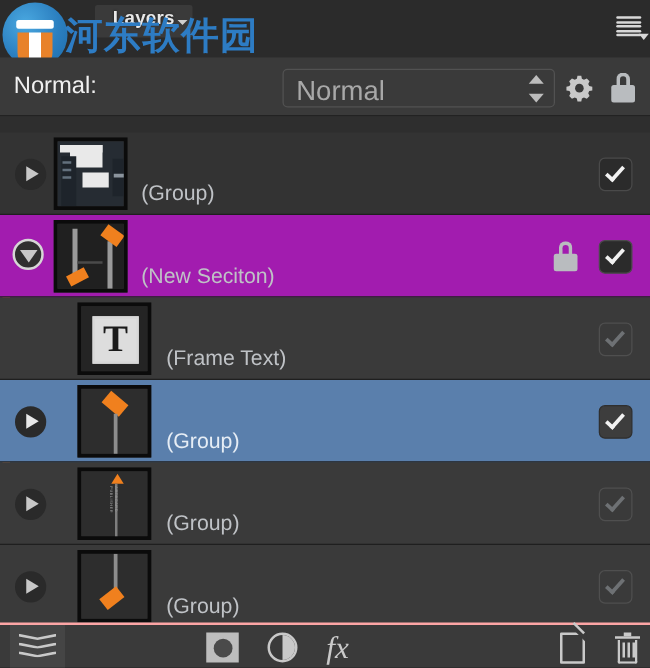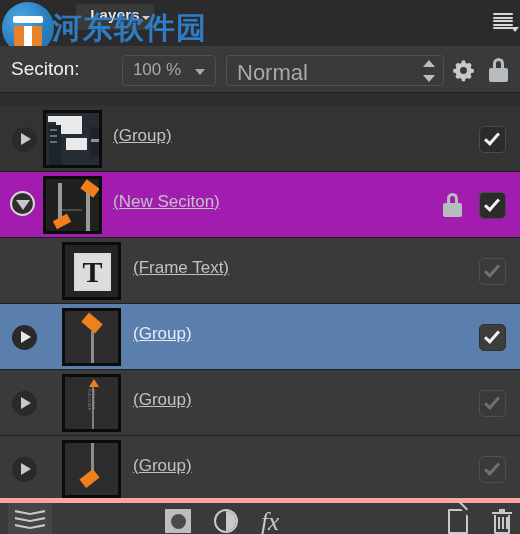--- a/index.html
+++ b/index.html
@@ -150,22 +150,22 @@
   }
 
   .thumb {
     position: absolute; top: 4px; width: 59px; height: 58px;
     border: 3px solid #0b0b0b; background: #2d2d2d; overflow: hidden;
   }
   .thumb.l0 { left: 43px; }
   .thumb.l1 { left: 62px; }
 
   .rowlabel {
-    position: absolute; top: 20px;
-    font-size: 17px; color: #bfc2c6; white-space: nowrap; text-decoration: underline;
+    position: absolute; top: 39px;
+    font-size: 17px; color: #bfc2c6; white-space: nowrap;
   }
   .rowlabel.l0 { left: 113px; }
   .rowlabel.l1 { left: 133px; text-align: center; }
   .row.sel .rowlabel { color: #e6edf5; }
 
   .cbox {
     position: absolute; right: 14px; top: 20px; width: 27px; height: 27px;
     border-radius: 5px; background: #2b2b2b; border: 1px solid #4a4a4a;
   }
   .cbox.dim { background: transparent; border-color: #4f4f4f; }
@@ -210,21 +210,21 @@
   .tframe span { font-family: "Liberation Serif", serif; font-size: 30px; font-weight: bold; color: #1a1a1a; line-height: 1; }
 
   .tinytext {
     position: absolute; font-size: 3px; color: #9a9a9a; writing-mode: vertical-rl;
     font-family: "Liberation Sans", sans-serif; letter-spacing: .5px;
   }
 
   
   .toolbar {
     position: absolute; left: 0; bottom: 0; width: 520px; height: 36px;
-    background: #3a3a3a; border-top: 5px solid #fca5a5;
+    background: #3a3a3a; border-top: 2px solid #fca5a5;
   }
   .tb-btn { position: absolute; top: 0; height: 36px; display: flex; align-items: center; justify-content: center; }
   .tb-stack { left: 8px; width: 44px; background: #454545; height: 36px; }
   .stack-icon { position: relative; width: 30px; height: 22px; }
   .stack-icon i {
     position: absolute; left: 0; width: 30px; height: 5px; background: #c9c9c9;
     clip-path: polygon(0 0, 50% 60%, 100% 0, 100% 45%, 50% 100%, 0 45%);
   }
   .stack-icon i:nth-child(1) { top: 0; }
   .stack-icon i:nth-child(2) { top: 7px; }
@@ -272,26 +272,22 @@
         <i></i>
     </div>
     <div class="hamburger-caret"></div>
   </div>
 
   <div class="wm wm-logo"></div>
   <div class="wm wm-cn">河东软件园</div>
   <div class="wm wm-url">www.pc0359.cn</div>
 
   <div class="optrow">
-    <div class="opacity-label">Seciton:</div>
-
-    <div class="opacity-field">
-      <div class="opacity-value">100 %</div>
-      <div class="opacity-caret"></div>
-    </div>
+    <div class="opacity-label">Normal:</div>
+
 
     <div class="blend-field">
       <div class="blend-value">Normal</div>
       <div class="spin">
         <div class="up"></div>
         <div class="dn"></div>
       </div>
     </div>
 
     <svg class="gear" viewBox="0 0 24 24">

